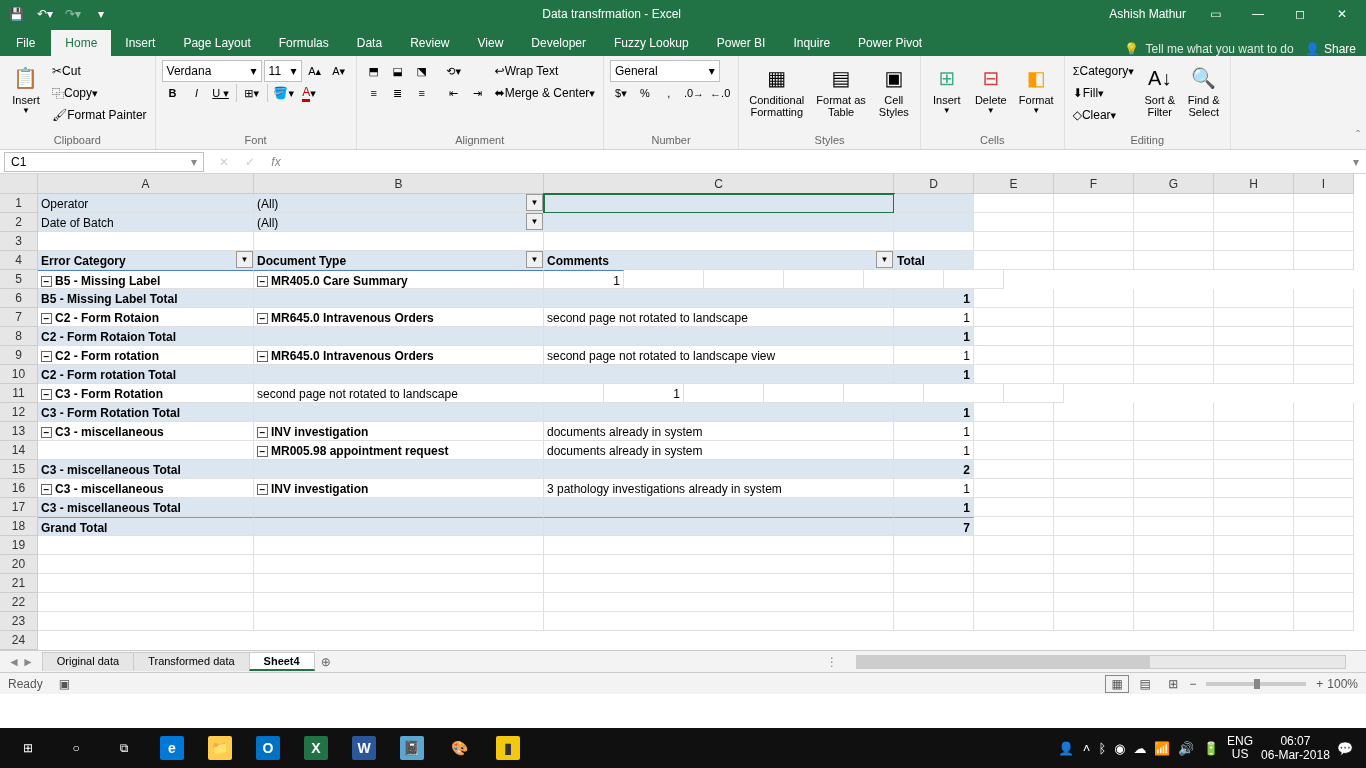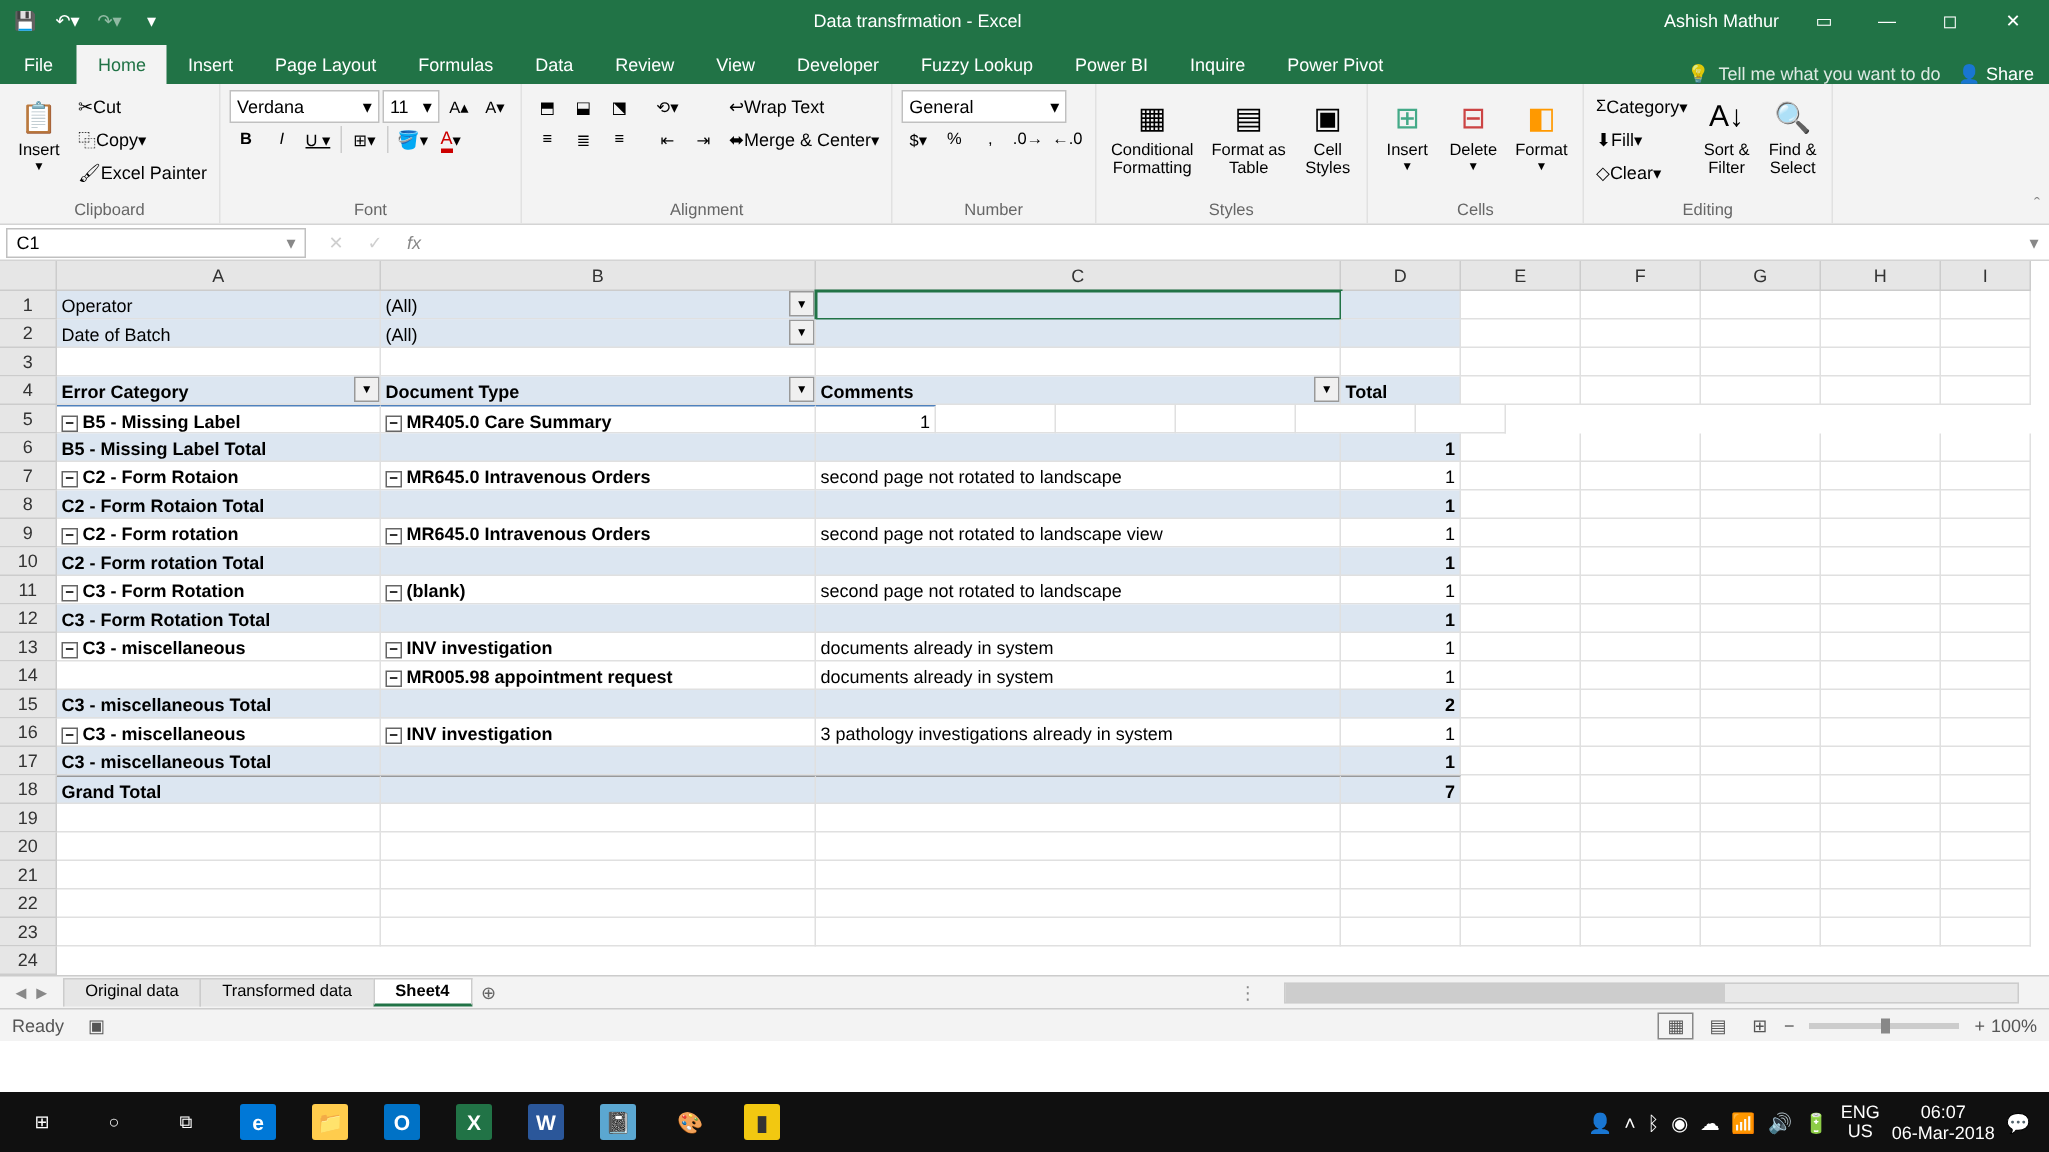--- a/index.html
+++ b/index.html
@@ -151,21 +151,21 @@
               <span>✂</span> 
               <span>Cut</span>
             </span>
           </div>
         <div class="small-row">
             <span class="small-btn"><span>⿻</span> <span>Copy</span> ▾</span>
           </div>
         <div class="small-row">
             <span class="small-btn">
               <span>🖌</span> 
-              <span>Excel Painter</span>
+              <span>Format Painter</span>
             </span>
           </div>
       </div>
     </div>
     <div class="group-label">Clipboard</div>
   </div>
 
   <div class="ribbon-group">
     <div class="group-content">
       <div class="col-stack">
@@ -480,21 +480,20 @@
         <div class="cell pivot-sub" style="width: 350px;"></div>
         <div class="cell pivot-sub num" style="width: 80px;"><span>1</span></div>
         <div class="cell" style="width: 80px;"></div>
         <div class="cell" style="width: 80px;"></div>
         <div class="cell" style="width: 80px;"></div>
         <div class="cell" style="width: 80px;"></div>
         <div class="cell" style="width: 60px;"></div>
       </div>
       <div class="row">
         <div class="cell bold" style="width: 216px;"><span class="collapse-btn">−</span><span>C3 - Form Rotation</span></div>
-        <div class="cell bold" style="width: 290px;"><span class="collapse-btn">−</span><span>(blank)</span></div>
         <div class="cell" style="width: 350px;"><span>second page not rotated to landscape</span></div>
         <div class="cell num" style="width: 80px;"><span>1</span></div>
         <div class="cell" style="width: 80px;"></div>
         <div class="cell" style="width: 80px;"></div>
         <div class="cell" style="width: 80px;"></div>
         <div class="cell" style="width: 80px;"></div>
         <div class="cell" style="width: 60px;"></div>
       </div>
       <div class="row">
         <div class="cell pivot-sub" style="width: 216px;"><span>C3 - Form Rotation Total</span></div>

